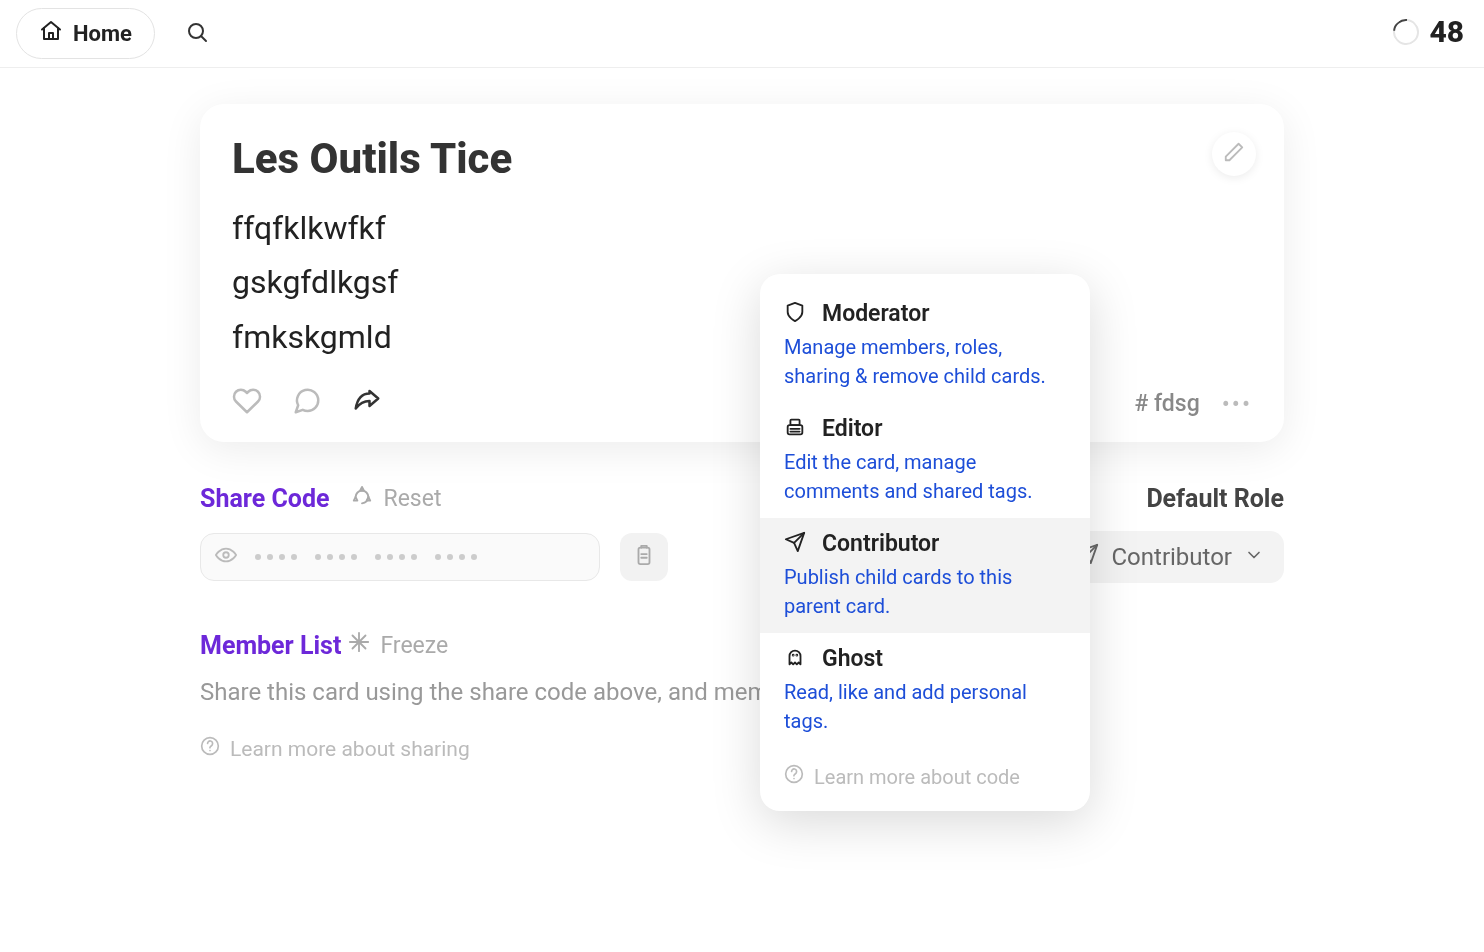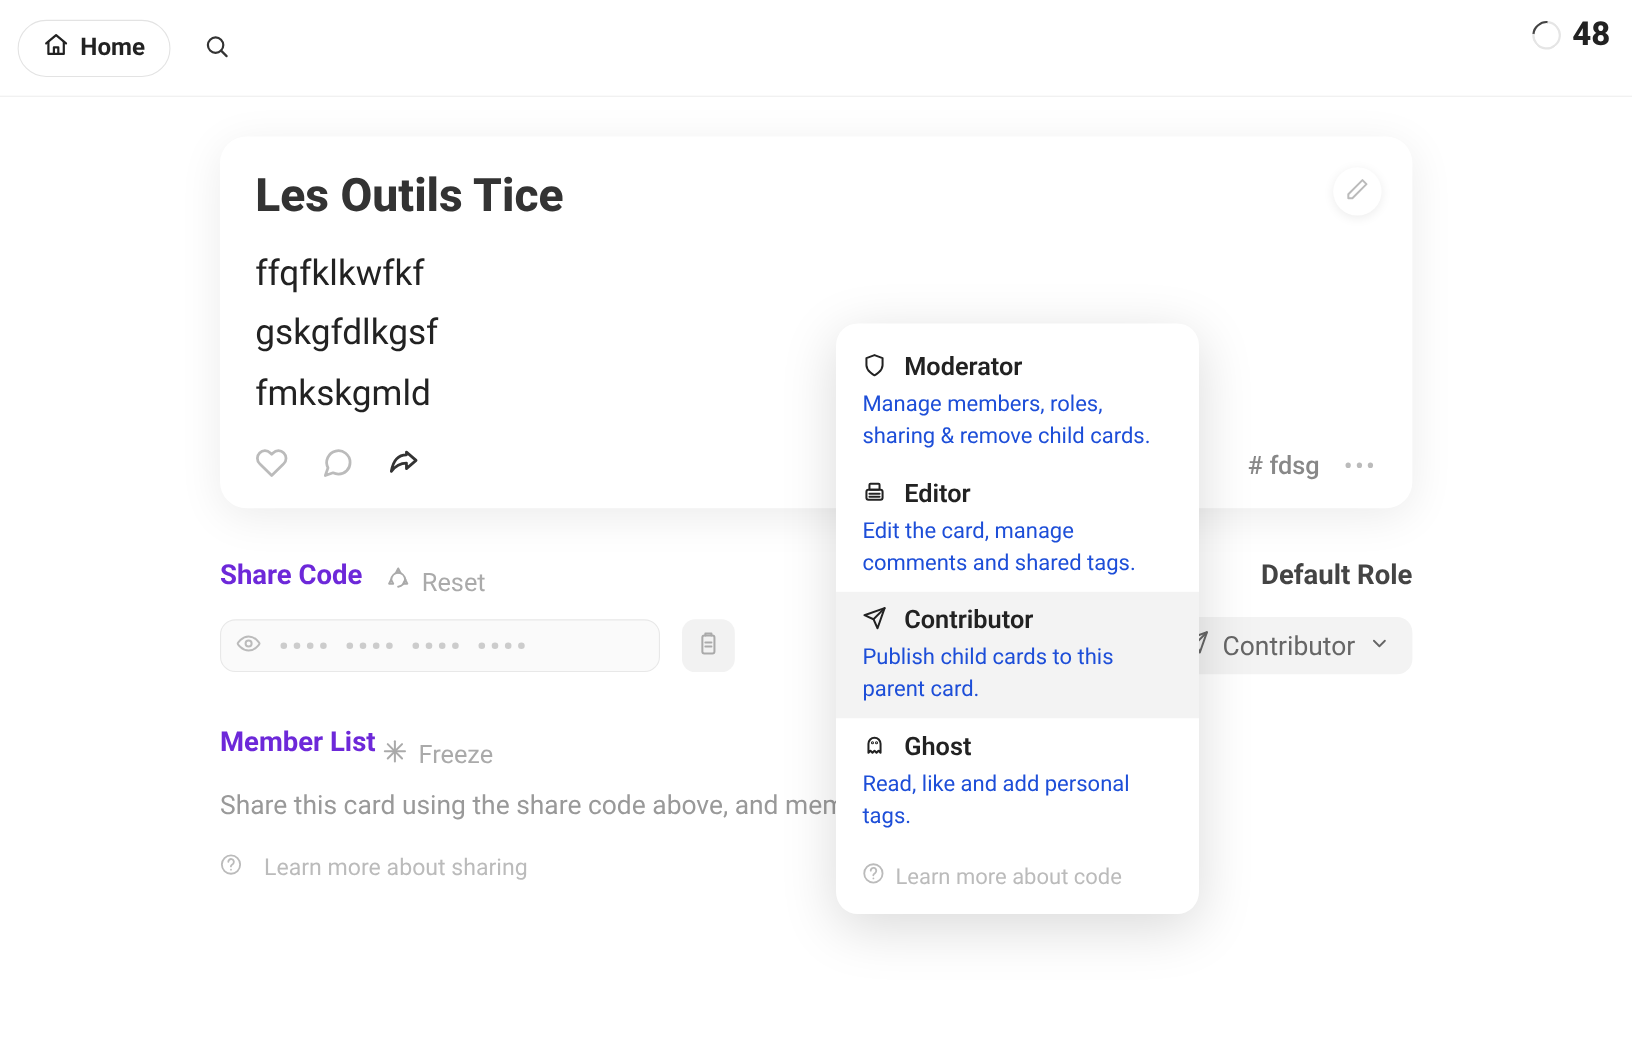--- a/index.html
+++ b/index.html
@@ -9,21 +9,21 @@
     color: #222;
     width: 1484px;
     height: 952px;
     overflow: hidden;
     position: relative;
   }
   
   .header {
     display: flex;
     align-items: center;
-    height: 88px;
+    height: 68px;
     padding: 0 16px;
     border-bottom: 1px solid #eee;
     position: relative;
   }
   .home-btn {
     display: flex;
     align-items: center;
     gap: 10px;
     border: 1px solid #e3e3e3;
     border-radius: 28px;
@@ -149,21 +149,20 @@
     font-weight: 700;
     color: #6d28d9;
   }
   .section-action {
     display: flex;
     align-items: center;
     gap: 10px;
     color: #aaa;
     font-size: 23px;
     cursor: pointer;
-    margin-top: 11px;
   }
   .section-action svg { width: 22px; height: 22px; }
   .default-role-label {
     font-size: 25px;
     font-weight: 700;
     color: #444;
   }
 
   
   .share-row {
@@ -224,21 +223,21 @@
   }
   .member-hint {
     margin-top: 18px;
     font-size: 24px;
     color: #999;
   }
   .learn-row {
     margin-top: 30px;
     display: flex;
     align-items: center;
-    gap: 20px;
+    gap: 10px;
     color: #bbb;
     font-size: 21px;
     cursor: pointer;
   }
   .learn-row svg { width: 20px; height: 20px; }
 
   
   .role-popup {
     position: absolute;
     left: 760px;

